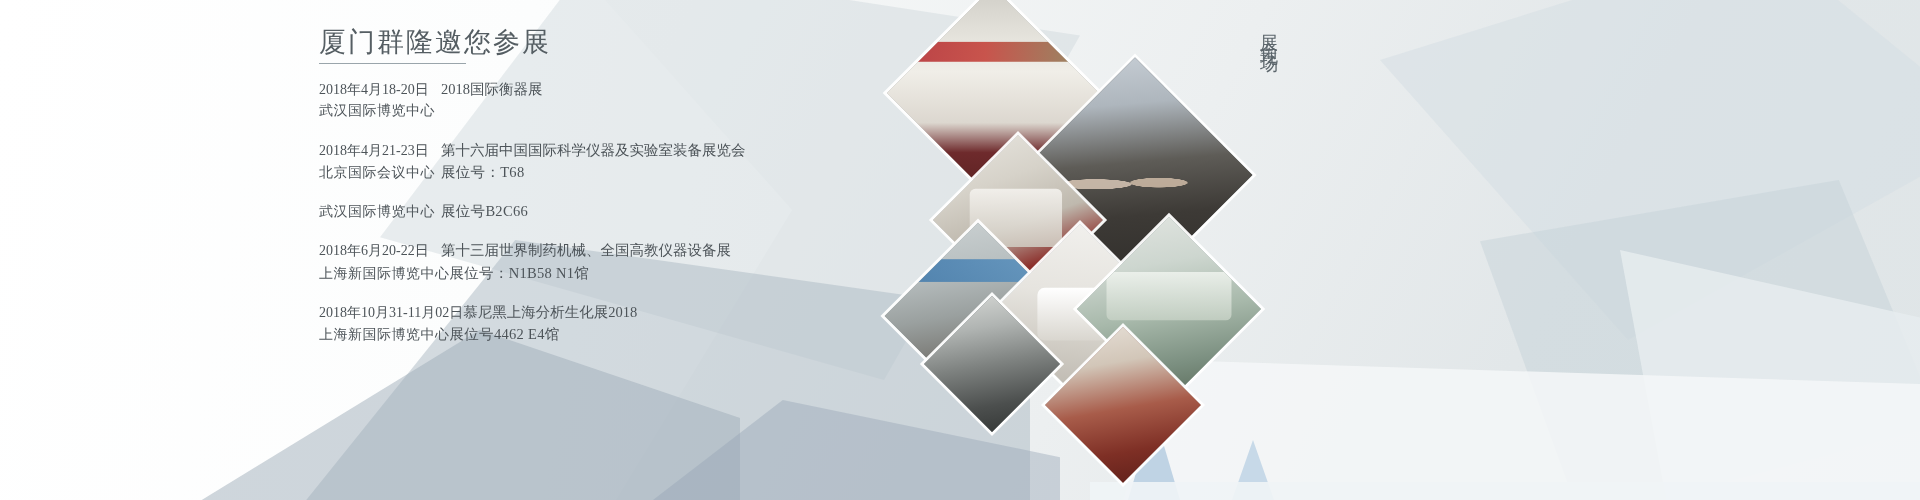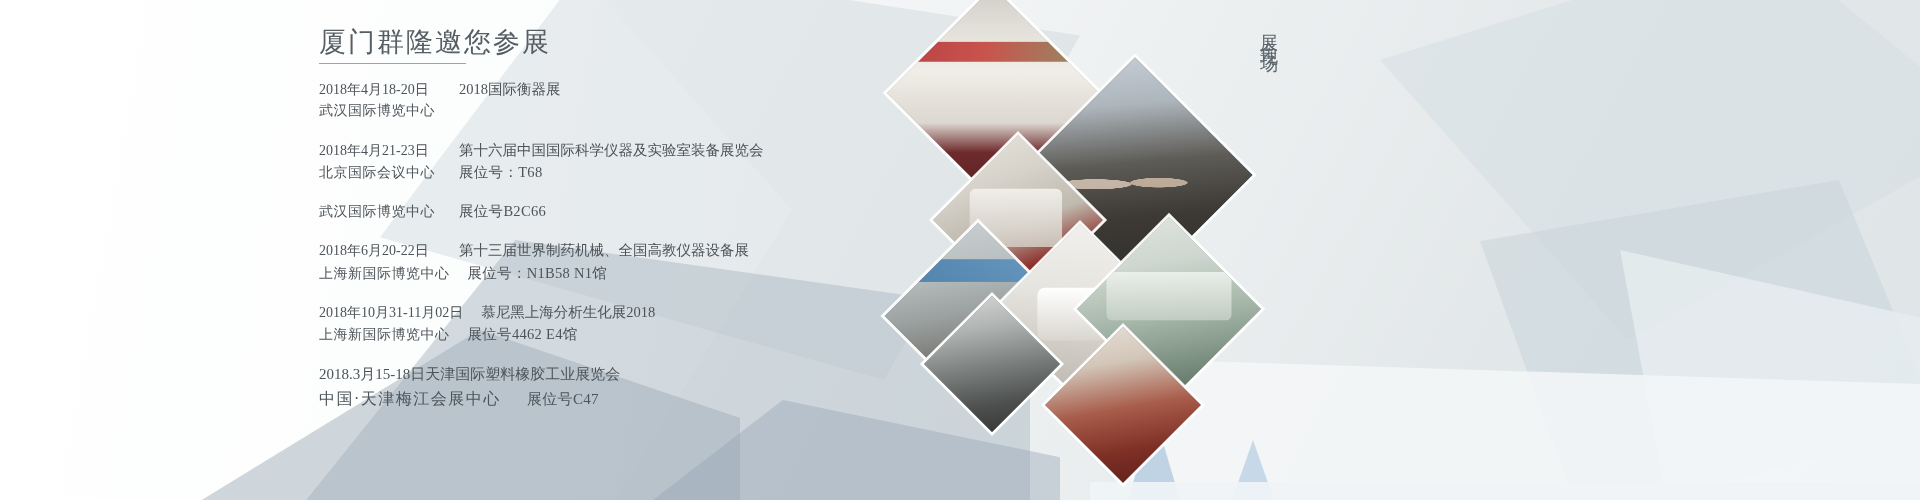--- a/index.html
+++ b/index.html
@@ -92,21 +92,20 @@
   .entry .row {
     display:flex; align-items:baseline;
     white-space:nowrap; line-height:1.52;
   }
   .entry .date, .entry .venue {
     color:#4d5459; font-size:14px;
     min-width:122px; flex:0 0 auto;
   }
   .entry .name, .entry .booth {
     color:#4d5459; font-size:14.5px;
-    margin-left:18px;
   }
   .entry .venue { letter-spacing:.5px; }
   .entry .booth { letter-spacing:.3px; }
 
   
   .entry.wide .row { line-height:1.6; }
   .entry.wide .date { min-width:0; }
   .entry.wide .name { margin-left:0; }
   .entry.wide .venue { min-width:190px; font-size:16px; letter-spacing:1.5px; }
   .entry.wide .booth { font-size:15px; }
@@ -264,30 +263,20 @@
         <div class="row">
           <span class="date">2018年10月31-11月02日</span>
           <span class="name">慕尼黑上海分析生化展2018</span>
         </div>
         <div class="row">
           <span class="venue">上海新国际博览中心</span>
           <span class="booth">展位号4462 E4馆</span>
         </div>
       </div>
 
-      <div class="entry wide">
-        <div class="row">
-          <span class="date">2018.3月15-18日天津国际塑料橡胶工业展览会</span>
-          <span class="name"></span>
-        </div>
-        <div class="row">
-          <span class="venue">中国·天津梅江会展中心</span>
-          <span class="booth">展位号C47</span>
-        </div>
-      </div>
 
     </div>
   </div>
 
   <div class="collage">
     <div class="dia d1">
         <div class="inner ph-booth1"></div>
       </div>
     <div class="dia d2">
         <div class="inner ph-crowd"></div>

